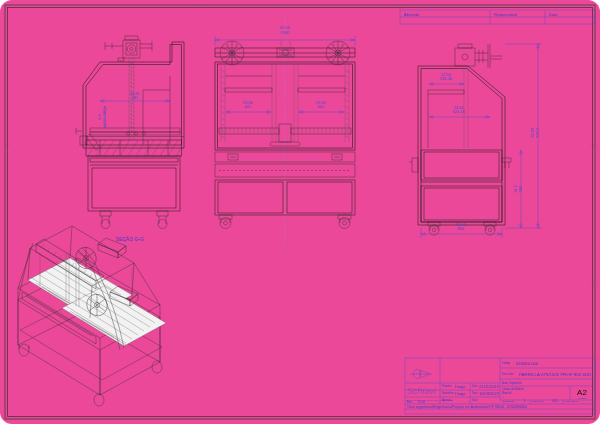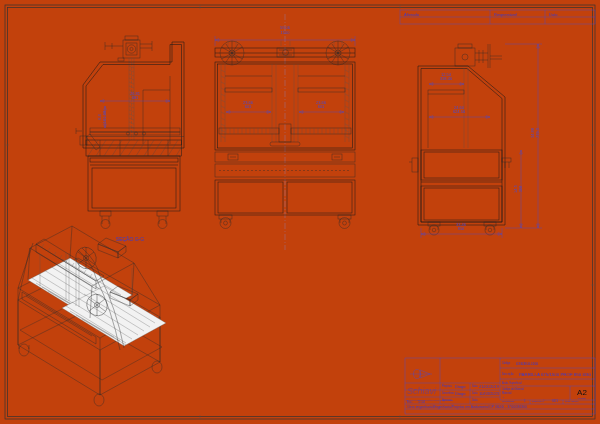--- a/index.html
+++ b/index.html
@@ -1,18 +1,18 @@
 <!DOCTYPE html>
 <html><head>
 <meta charset="utf-8">
 <style>
   html,body{margin:0;padding:0;background:#ffffff;}
   body{width:600px;height:424px;overflow:hidden;
        font-family:"Liberation Sans",sans-serif;}
-  #sheet{position:relative;width:600px;height:424px;background:#c2410c;}
+  #sheet{position:relative;width:600px;height:424px;background:#ec4899;border-radius:12px;}
   svg{display:block;}
   .dimtxt{font-family:"Liberation Sans",sans-serif;fill:#4a4ad0;}
   .blktxt{font-family:"Liberation Sans",sans-serif;fill:#111;}
   .bluetxt{font-family:"Liberation Sans",sans-serif;fill:#3a3ad0;}
   .ln{stroke:#1a1a1a;fill:none;}
   .thin{stroke:#2b2b2b;stroke-width:.4;fill:none;}
   .thinner{stroke:#555;stroke-width:.3;fill:none;}
   .dim{stroke:#4a4ad0;stroke-width:.4;fill:none;}
   .ctr{stroke:#8a8ad0;stroke-width:.35;fill:none;stroke-dasharray:6 2 1 2;}
   .hatch{stroke:#444;stroke-width:.3;}

